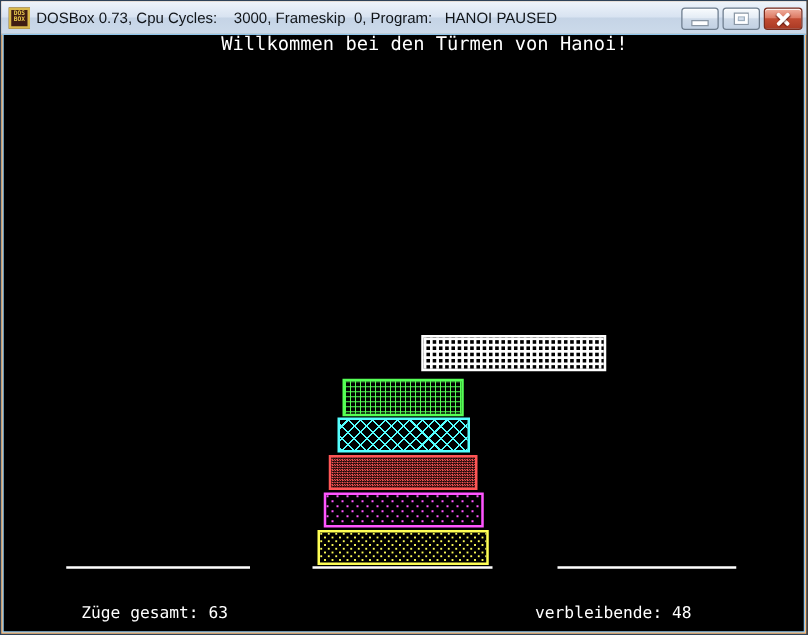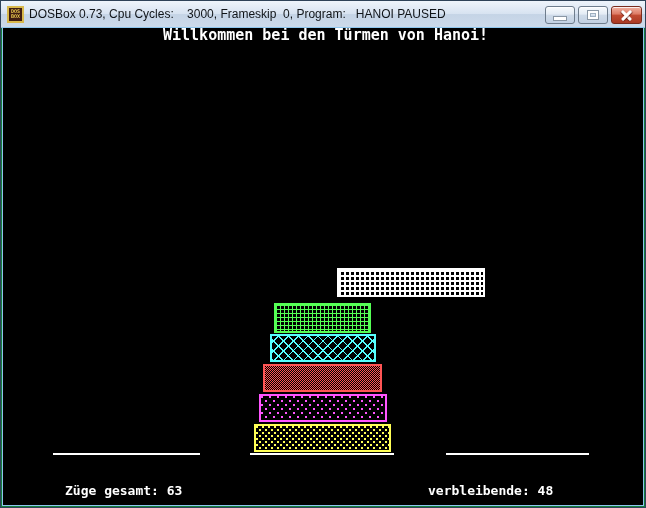--- a/index.html
+++ b/index.html
@@ -1,19 +1,19 @@
 <!DOCTYPE html>
 <html><head>
 <meta charset="utf-8">
 <style>
   html,body{margin:0;padding:0;background:#222;}
   *{box-sizing:border-box;}
   .window{
     position:relative;width:646px;height:508px;
-    border:1px solid #2e4258;background:#15803d;
+    border:1px solid #2e4258;background:#fdba74;
     font-family:"Liberation Sans",sans-serif;
   }
   
   .titlebar{
     position:relative;height:27px;width:100%;
     background:linear-gradient(#eef4fb,#d8e3f1 48%,#c5d4e6 52%,#ccdaea);
     display:flex;align-items:center;
     border-bottom:1px solid #a9bcd0;
   }
   .app-icon{
@@ -51,25 +51,25 @@
   .glyph-close::before{transform:rotate(45deg);}
   .glyph-close::after{transform:rotate(-45deg);}
   
   .frame{padding:0 2px 2px 2px;}
   .screen{
     position:relative;width:640px;height:477px;background:#000;overflow:hidden;
     box-shadow:0 0 0 1px #8ec6ee;
     font-family:"DejaVu Sans Mono",monospace;color:#fff;
   }
   .welcome{
-    position:absolute;left:160px;top:-2px;
-    font-size:15px;font-weight:bold;white-space:pre;letter-spacing:0;
+    position:absolute;left:174px;top:-2px;
+    font-size:15px;font-weight:normal;white-space:pre;letter-spacing:0;
   }
   .status{
-    position:absolute;top:455px;font-size:13px;font-weight:bold;white-space:pre;
+    position:absolute;top:455px;font-size:13px;font-weight:normal;white-space:pre;
   }
   .status.left{left:62px;}
   .status.right{left:425px;}
   .disk{position:absolute;border-style:solid;border-width:2px;}
   .peg-baseline{position:absolute;height:2px;background:#fff;}
 </style>
 </head>
 <body>
 
 <div class="window">

